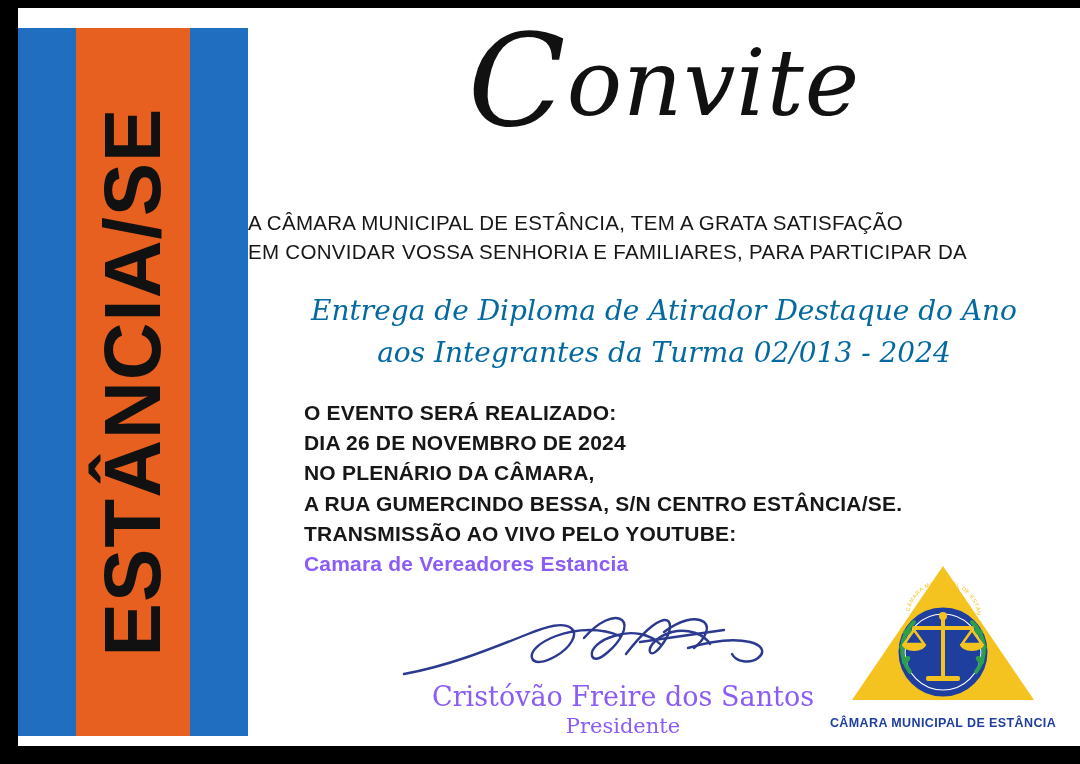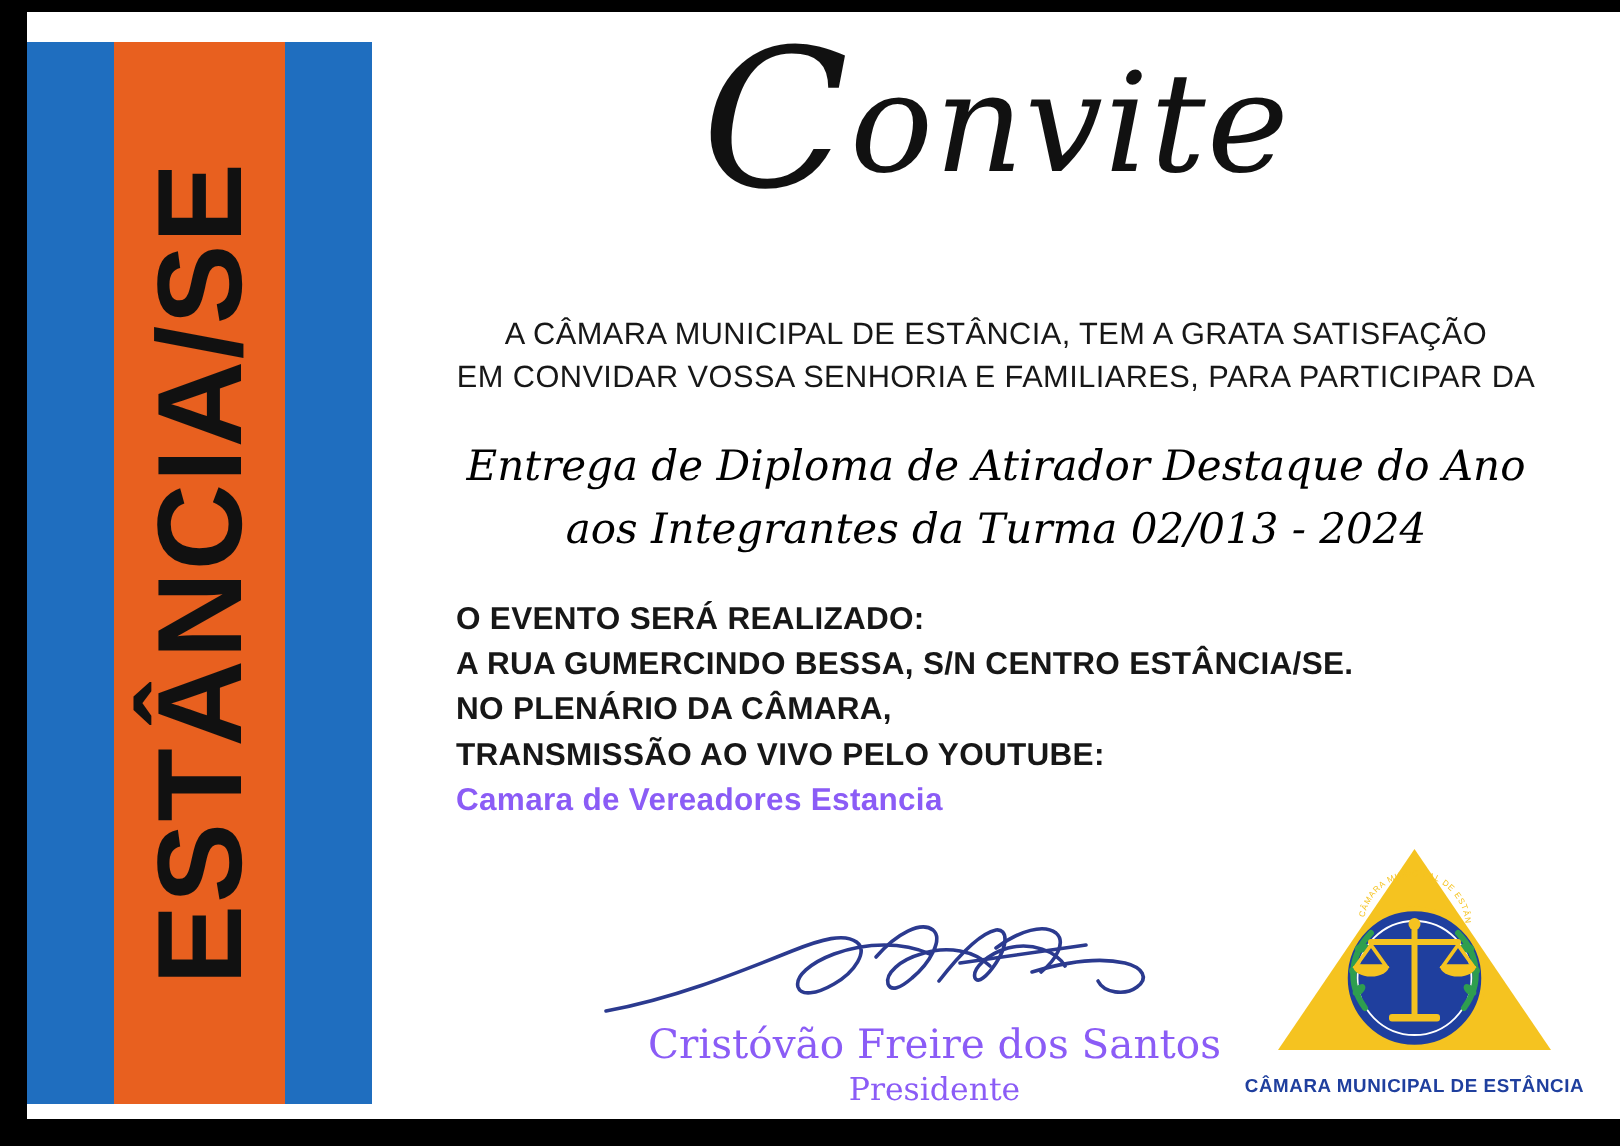--- a/index.html
+++ b/index.html
@@ -114,38 +114,37 @@
     font-size: 128px;
     line-height: 0.8;
     vertical-align: -10px;
   }
 
   .intro {
     position: absolute;
     top: 200px;
     left: 0;
     width: 832px;
-    text-align: center;
     font-family: "Liberation Sans", sans-serif;
     font-size: 20.5px;
     letter-spacing: 0.3px;
     color: #171717;
     line-height: 1.42;
   }
 
   .event-title {
     position: absolute;
     top: 282px;
     left: 0;
     width: 832px;
     text-align: center;
     font-family: "DejaVu Serif", "Liberation Serif", serif;
     font-style: italic;
     font-size: 28px;
-    color: #000000;
+    color: #0369a1;
     line-height: 1.5;
   }
 
   .details {
     position: absolute;
     top: 390px;
     left: 56px;
     width: 700px;
     font-family: "Liberation Sans", sans-serif;
     font-size: 21px;
@@ -231,22 +230,23 @@
       <div>EM CONVIDAR VOSSA SENHORIA E FAMILIARES, PARA PARTICIPAR DA</div>
     </div>
 
     <div class="event-title">
       <div>Entrega de Diploma de Atirador  Destaque do Ano</div>
       <div>aos Integrantes da Turma 02/013 - 2024</div>
     </div>
 
     <div class="details">
       <div class="line">O EVENTO SERÁ REALIZADO:</div>
+      <div class="line">DIA 26 DE NOVEMBRO DE 2024</div>
+      <div class="line">NO PLENÁRIO DA CÂMARA,</div>
       <div class="line">A RUA GUMERCINDO BESSA, S/N CENTRO ESTÂNCIA/SE.</div>
-      <div class="line">NO PLENÁRIO DA CÂMARA,</div>
       <div class="line">TRANSMISSÃO AO VIVO PELO YOUTUBE:</div>
       <div class="line yt-link">Camara de Vereadores Estancia</div>
     </div>
 
     <div class="signature">
       <div class="sig-scribble">
         <svg width="470" height="74" viewBox="0 0 470 74" xmlns="http://www.w3.org/2000/svg" aria-hidden="true">
           <g fill="none" stroke="#2b3a8f" stroke-width="2.4" stroke-linecap="round" stroke-linejoin="round">
             <path d="M16 66 C 60 58, 100 42, 140 26 C 160 18, 175 14, 183 20 C 191 26, 182 40, 168 48 C 156 55, 146 56, 144 50 C 142 43, 152 34, 168 28 C 190 20, 214 20, 232 28"></path>
             <path d="M196 30 C 210 14, 226 6, 234 12 C 241 18, 232 34, 220 44 C 212 51, 206 53, 204 48 C 202 41, 212 32, 226 28 C 244 22, 262 26, 272 36"></path>

